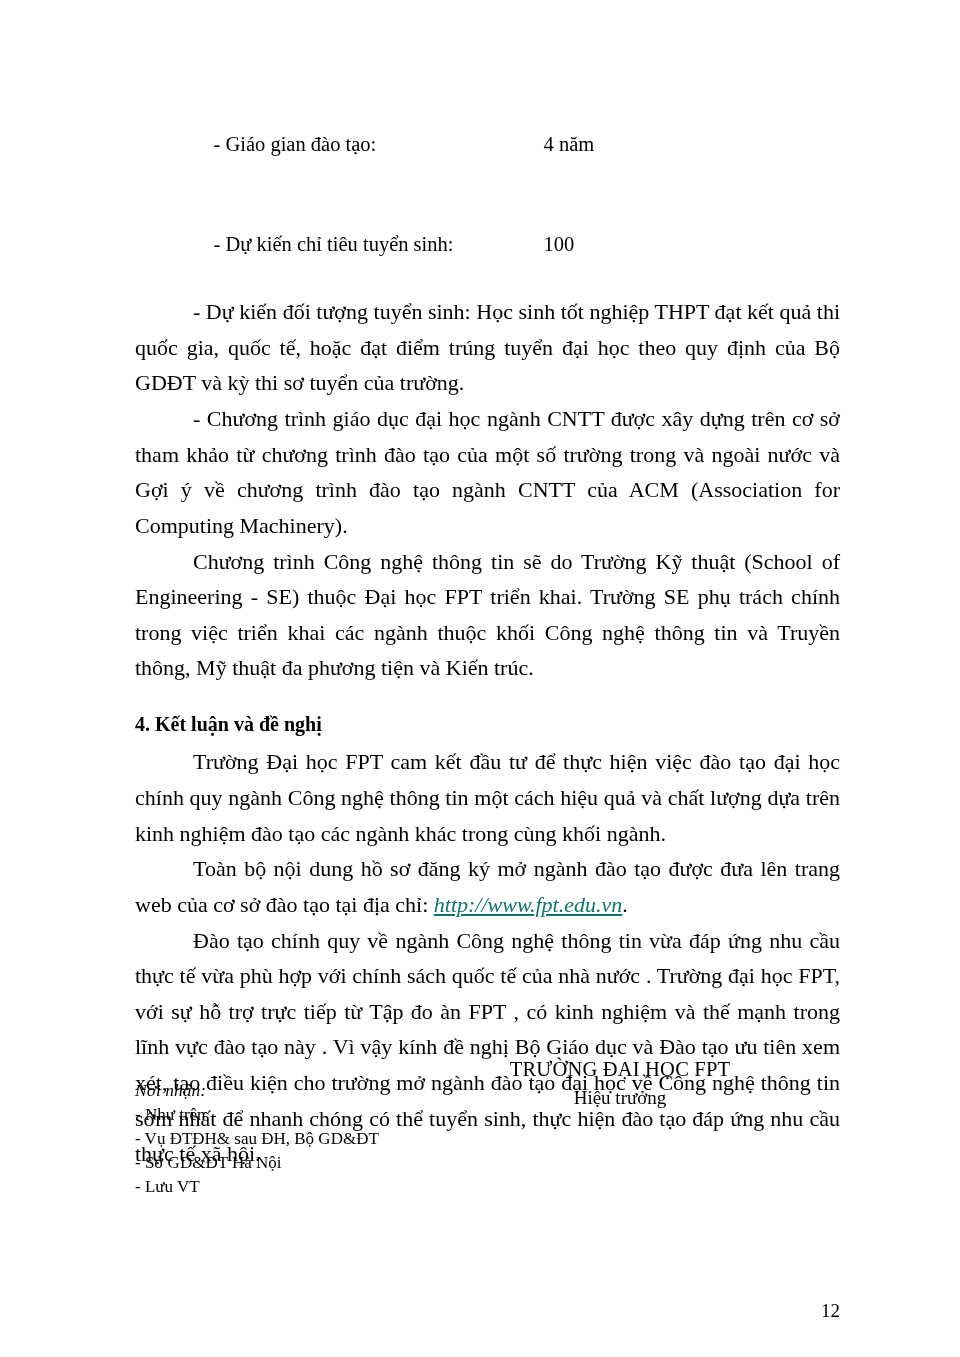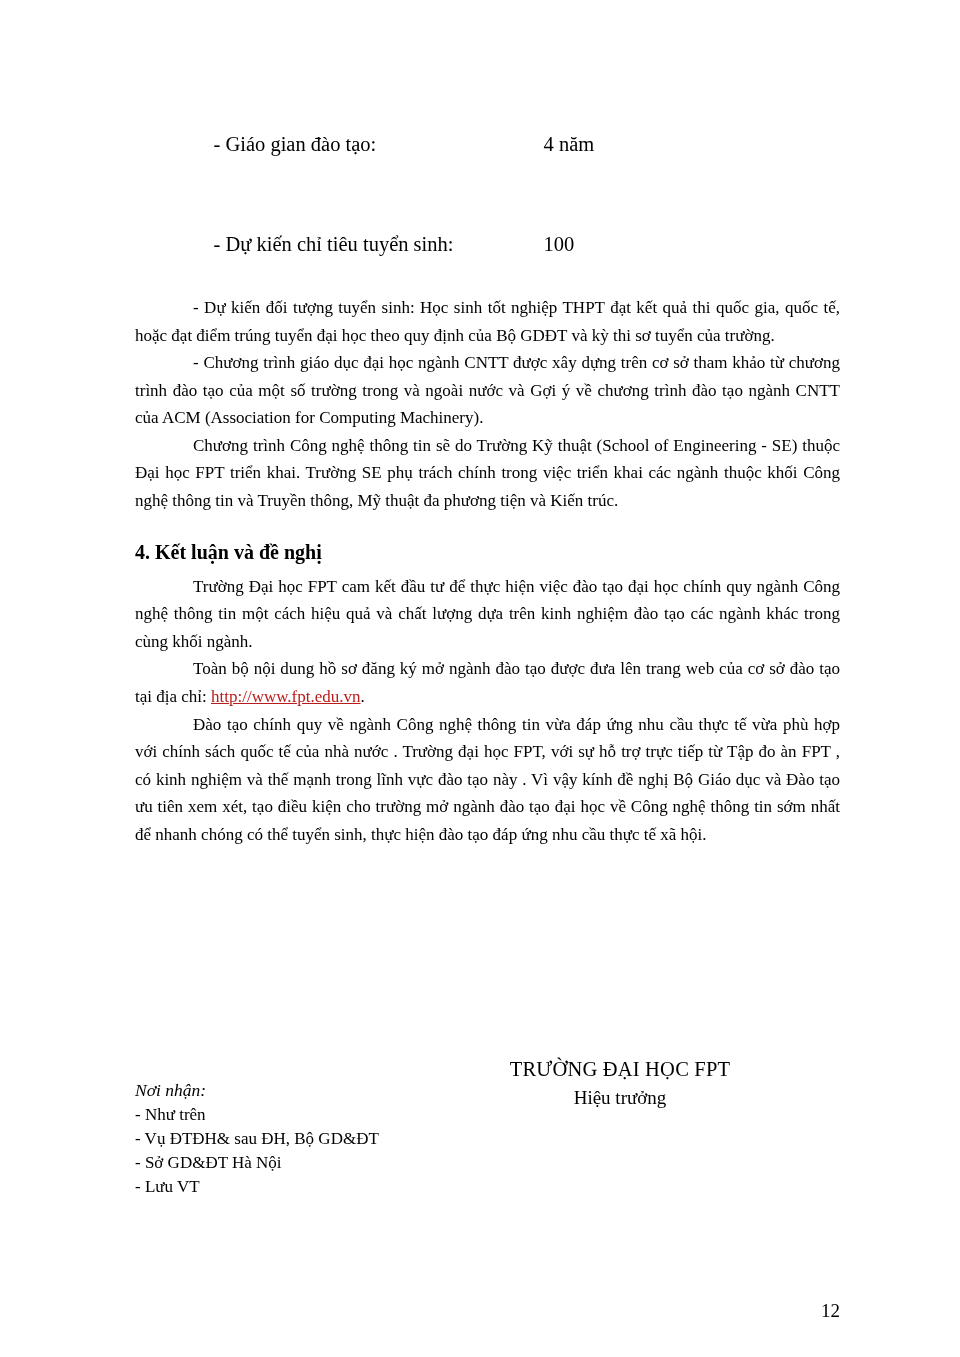--- a/index.html
+++ b/index.html
@@ -30,36 +30,37 @@
     padding-left: 58px;
   }
   .bullet-line .bl-label {
     display: inline-block;
   }
   .bullet-line .bl-value {
     display: inline-block;
     text-align: right;
   }
   .para {
-    font-size: 17px;
+    font-size: 22px;
     line-height: 1.62;
     margin: 0;
     text-align: justify;
     text-indent: 58px;
     hyphens: none;
   }
   .section-heading {
     font-size: 20px;
     font-weight: bold;
     margin: 22px 0 4px 0;
     line-height: 1.62;
   }
   .link {
     text-decoration: underline;
-    color: #b91c1c;
+    color: #0f766e;
+    font-style: italic;
   }
   .signature-block {
     position: absolute;
     left: 135px;
     right: 120px;
     top: 1055px;
   }
   .sig-right {
     text-align: center;
     width: 420px;

